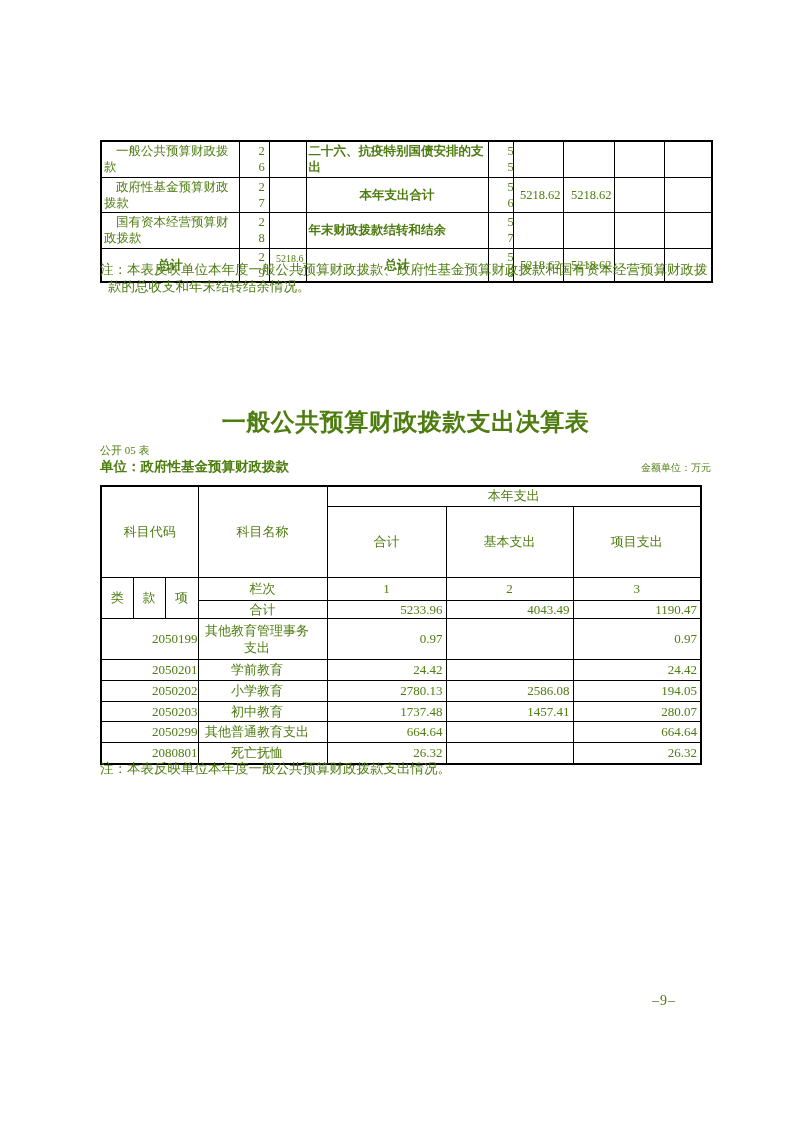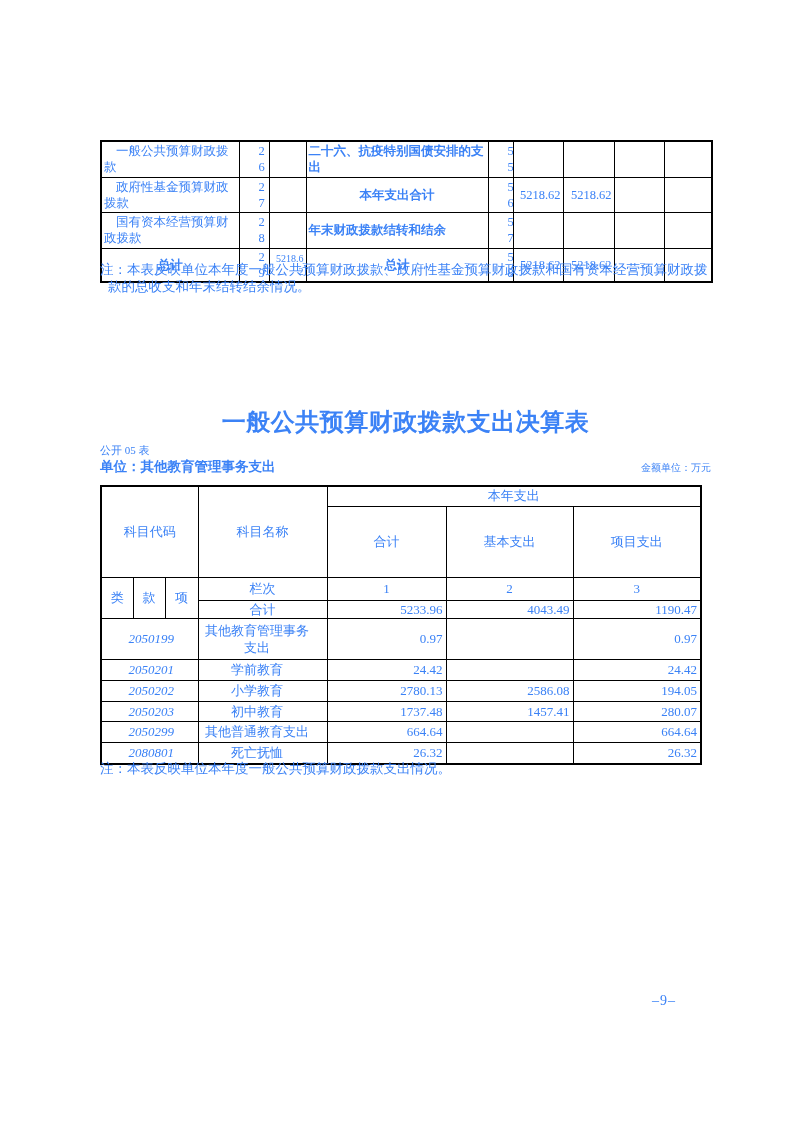--- a/index.html
+++ b/index.html
@@ -1,19 +1,19 @@
 <!DOCTYPE html>
 <html><head>
 <meta charset="utf-8">
 <style>
   * { margin:0; padding:0; box-sizing:border-box; }
   html,body { background:#fff; }
   .page {
     position:relative; width:773px; height:1122px; background:#ffffff;
-    font-family:"Liberation Serif","DejaVu Serif",serif; color:#3b82f6;
+    font-family:"Liberation Serif","DejaVu Serif",serif; color:#4d7c0f;
     overflow:hidden;
   }
   table { border-collapse:collapse; table-layout:fixed; }
   td { border:1px solid #000; vertical-align:middle; overflow:hidden; word-break:break-all; }
 
   
   .t1 { position:absolute; left:100px; top:140px; width:611px; border:2px solid #000;
         font-size:12.5px; line-height:1.3; }
   .t1 .n1  { text-align:left; padding:1px 2px; text-indent:12px; }
   .t1 .n2  { text-align:left; padding:1px 2px;font-weight:bold; }
@@ -37,21 +37,21 @@
   .meta-row { position:absolute; left:100px; top:458px; width:611px; display:flex;
               justify-content:space-between; align-items:flex-end; }
   .unit { font-family:"Liberation Sans","DejaVu Sans",sans-serif; font-weight:600;
           font-size:13.5px; }
   .amount-unit { font-size:10px; padding-bottom:1px; }
 
   
   .t2 { position:absolute; left:100px; top:485px; width:600px; border:2px solid #000;
         font-size:13px; line-height:1.35; }
   .t2 td { text-align:center; }
-  .t2 .code { text-align:center; padding-left:3px;font-style:italic; }
+  .t2 .code { text-align:right; padding-left:3px; }
   .t2 .name { text-align:center; padding:1px 14px 1px 3px;margin-top:16px; }
   .t2 .num  { text-align:right; padding-right:3px; }
 
   .pagenum { position:absolute; left:100px; top:993px; width:611px; text-align:right;
              padding-right:35px; font-size:14px; letter-spacing:1px; }
 </style>
 </head>
 <body>
 
 <div class="page">
@@ -114,21 +114,21 @@
       <td class="num"></td>
     </tr>
   </tbody>
     </table>
 
   <div class="note note1">注：本表反映单位本年度一般公共预算财政拨款、政府性基金预算财政拨款和国有资本经营预算财政拨款的总收支和年末结转结余情况。</div>
 
   <div class="title">一般公共预算财政拨款支出决算表</div>
   <div class="pubcode">公开 05 表</div>
   <div class="meta-row">
-    <div class="unit">单位：其他教育管理事务支出</div>
+    <div class="unit">单位：政府性基金预算财政拨款</div>
     <div class="amount-unit">金额单位：万元</div>
   </div>
 
   <table class="t2">
     <colgroup>
       <col style="width:32px">
         <col style="width:32px">
         <col style="width:33px">
       <col style="width:129px">
         <col style="width:119px">

